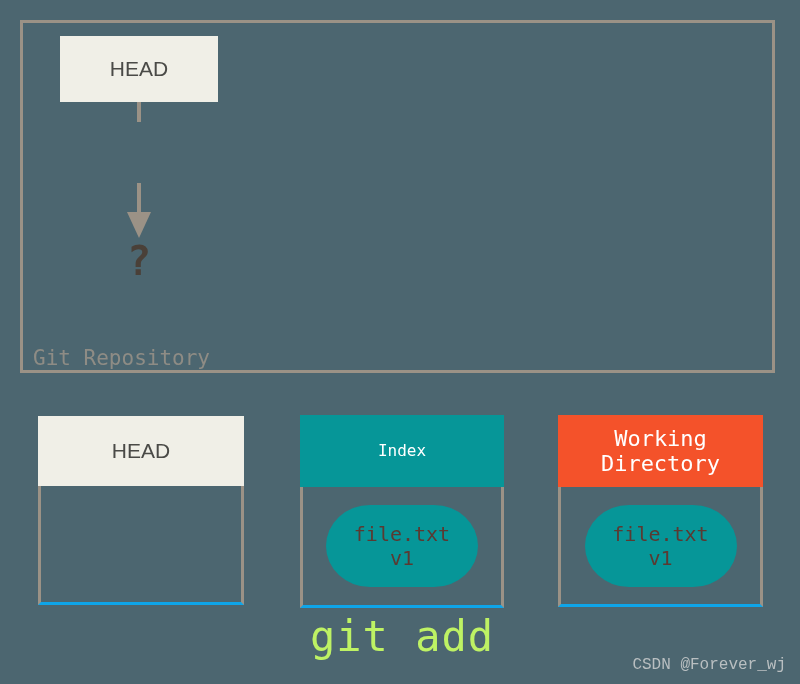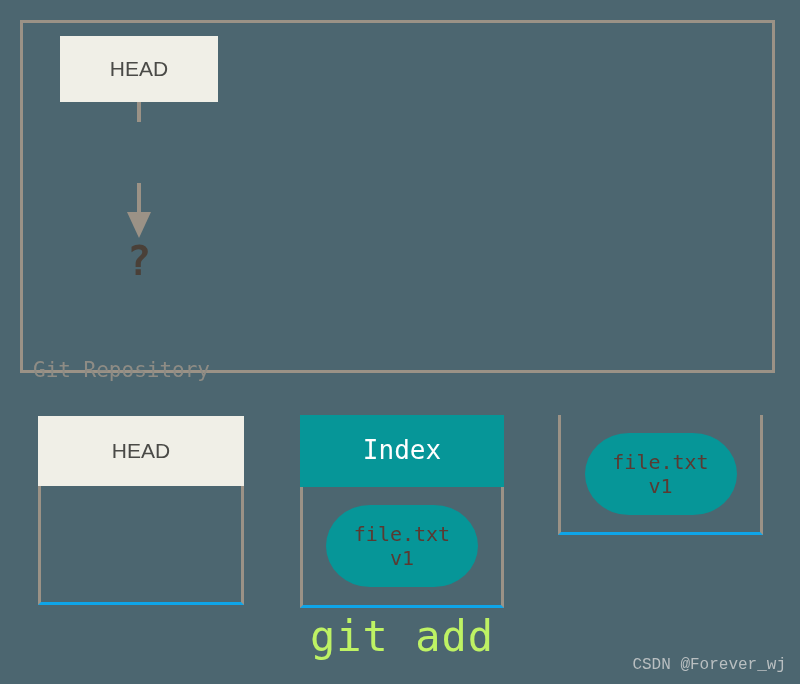--- a/index.html
+++ b/index.html
@@ -28,21 +28,20 @@
   }
   .repo-label {
     position: absolute;
     left: 33px;
     top: 346px;
     font-family: "DejaVu Sans Mono", monospace;
     font-size: 21px;
     color: #8e8c85;
     letter-spacing: 0px;
     white-space: nowrap;
-    margin-top: 12px;
   }
 
   
   .node {
     position: absolute;
     box-sizing: border-box;
     display: flex;
     align-items: center;
     justify-content: center;
     text-align: center;
@@ -144,21 +143,21 @@
     font-size: 21px;
   }
   .col-head .area-body { width: 206px; height: 119px; }
 
   
   .col-index { left: 300px; top: 415px; width: 204px; }
   .col-index .area-header {
     width: 204px; height: 72px;
     background: #069698;
     color: #ffffff;
-    font-size: 26px;
+    font-size: 16px;
   }
   .col-index .area-body { width: 204px; height: 121px; }
 
   
   .col-wd { left: 558px; top: 415px; width: 205px; }
   .col-wd .area-header {
     width: 205px; height: 72px;
     background: #f4522a;
     color: #ffffff;
     font-size: 22px;
@@ -236,20 +235,22 @@
 
   <div class="area-col col-index">
     <div class="area-header">Index</div>
     <div class="area-body">
       <div class="file-blob">file.txt
 v1</div>
     </div>
   </div>
 
   <div class="area-col col-wd">
+    <div class="area-header">Working
+Directory</div>
     <div class="area-body">
       <div class="file-blob">file.txt
 v1</div>
     </div>
   </div>
 
   <div class="git-add">git add</div>
 
   <div class="watermark">CSDN @Forever_wj</div>
 

